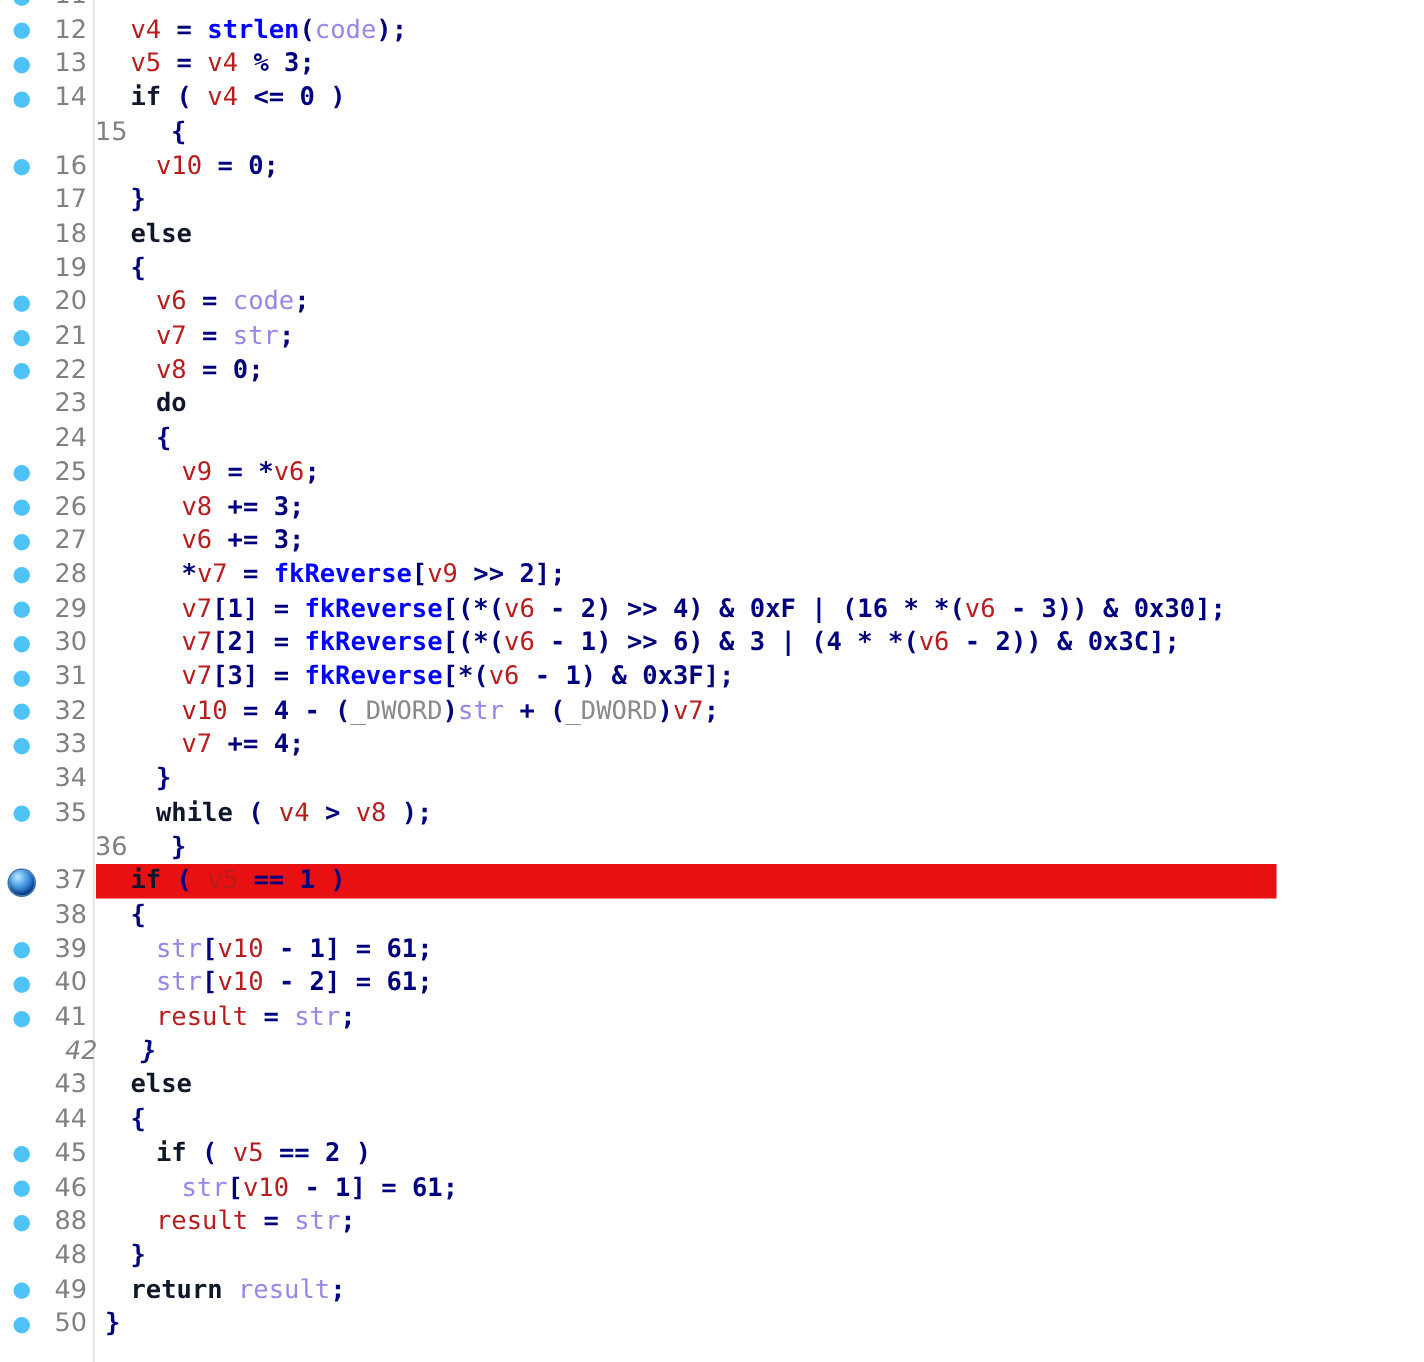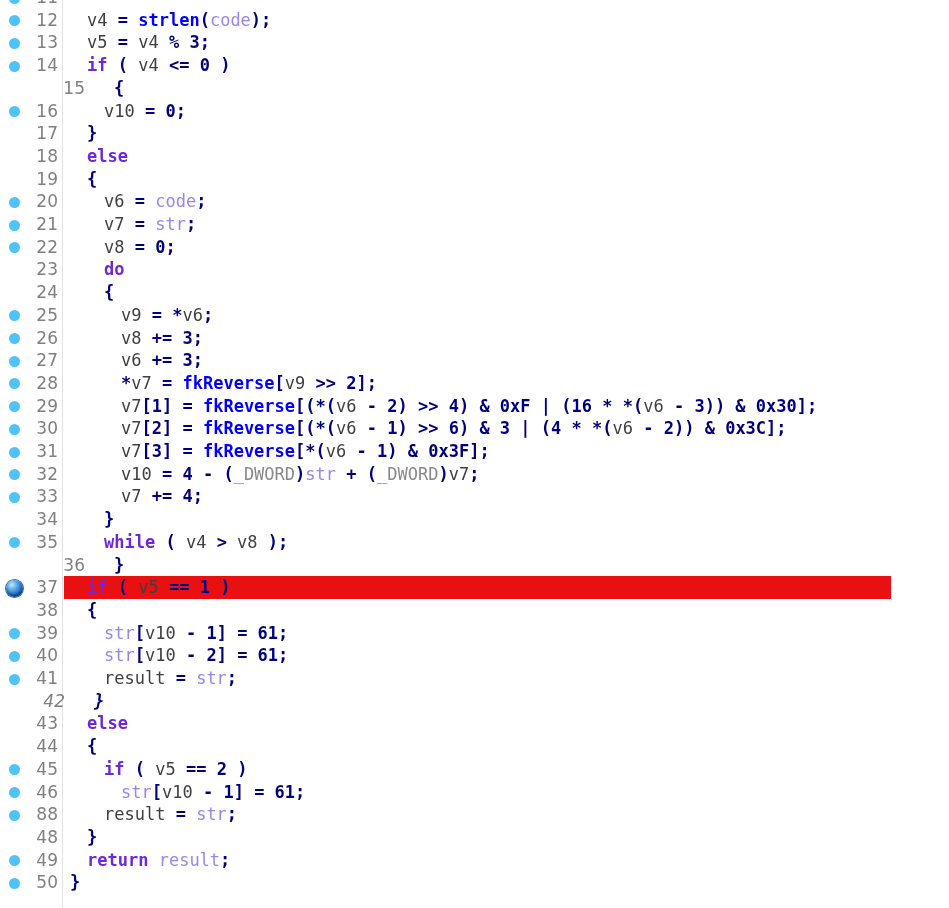--- a/index.html
+++ b/index.html
@@ -12,21 +12,20 @@
     height: 908px;
     overflow: hidden;
     font-family: "DejaVu Sans Mono", "Liberation Mono", monospace;
   }
 
   #pseudocode-view {
     position: relative;
     width: 851px;
     height: 908px;
     background: #ffffff;
-    padding-left: 40px;
   }
 
   
   #gutter-separator {
     position: absolute;
     left: 62px;
     top: 0;
     width: 1px;
     height: 908px;
     background: #e2e2e2;
@@ -96,25 +95,25 @@
     top: 0;
     right: 0;
     height: 22.7px;
     background: #e81010;
   }
   .code-line.highlight .code-text {
     z-index: 3;
   }
 
   
-  .t-kw    { color: #6d28d9; font-weight: bold; }
+  .t-kw    { color: #0f172a; font-weight: bold; }
   .t-punct { color: #00007f; font-weight: bold; }
   .t-num   { color: #00007f; font-weight: bold; }
   .t-op    { color: #00007f; font-weight: bold; }
-  .t-local { color: #404040; }
+  .t-local { color: #b91c1c; }
   .t-arg   { color: #9a86e8; }
   .t-func  { color: #0000ff; font-weight: bold; }
   .t-type  { color: #8a8a8a; }
   .t-gvar  { color: #0000ff; font-weight: bold; }
 </style>
 </head>
 <body>
 
 <div id="pseudocode-view">
   <div id="gutter-separator"></div>

